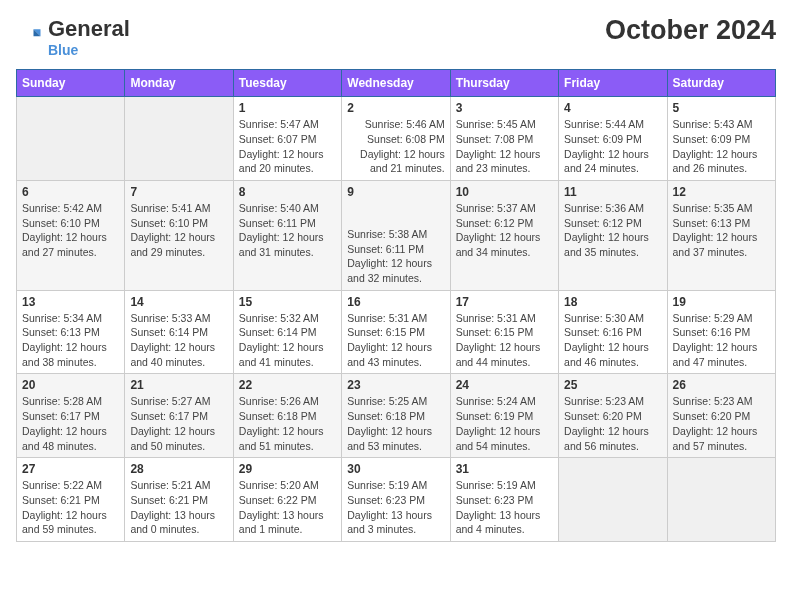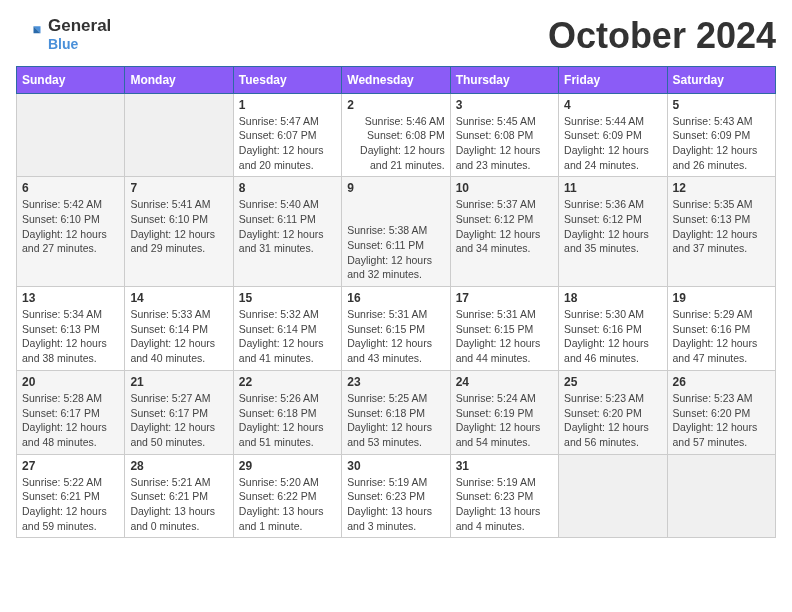--- a/index.html
+++ b/index.html
@@ -22,21 +22,21 @@
       gap: 4px;
     }
     .logo-icon {
       width: 28px;
       height: 28px;
     }
     .title-area {
       text-align: right;
     }
     .main-title {
-      font-size: 36px;
+      font-size: 27px;
       font-weight: bold;
       color: #333;
       line-height: 1.1;
     }
     .sub-title {
       font-size: 15px;
       color: #555;
     }
     table {
       width: 100%;
@@ -85,21 +85,21 @@
 <body>
 
 <div class="header-area">
   <div class="logo">
     <svg class="logo-icon" viewBox="0 0 32 32">
       <rect x="0" y="0" width="32" height="32" rx="3" fill="#fff"></rect>
       <polygon points="20,6 28,14 28,6" fill="#4a90d9"></polygon>
       <polygon points="20,6 28,14 20,14" fill="#2a6aaa"></polygon>
     </svg>
     <div style="line-height:1.2;">
-      <div style="font-size:17px;font-weight:bold;color:#333;">General</div>
+      <div style="font-size:22px;font-weight:bold;color:#333;">General</div>
       <div style="font-size:14px;font-weight:bold;color:#4a90d9;">Blue</div>
     </div>
   </div>
   <div class="title-area">
     <div class="main-title">October 2024</div>
   </div>
 </div>
 
 <table>
   <thead>
@@ -125,21 +125,21 @@
         </td>
         <td>
           <span class="day-number">2</span>
           <div class="day-info" style="white-space: pre-line; text-align: right;">Sunrise: 5:46 AM
 Sunset: 6:08 PM
 Daylight: 12 hours and 21 minutes.</div>
         </td>
         <td>
           <span class="day-number">3</span>
           <div class="day-info" style="white-space: pre-line;">Sunrise: 5:45 AM
-Sunset: 6:08 PM
+Sunset: 7:08 PM
 Daylight: 12 hours and 23 minutes.</div>
         </td>
         <td>
           <span class="day-number">4</span>
           <div class="day-info" style="white-space: pre-line;">Sunrise: 5:44 AM
 Sunset: 6:09 PM
 Daylight: 12 hours and 24 minutes.</div>
         </td>
         <td>
           <span class="day-number">5</span>

